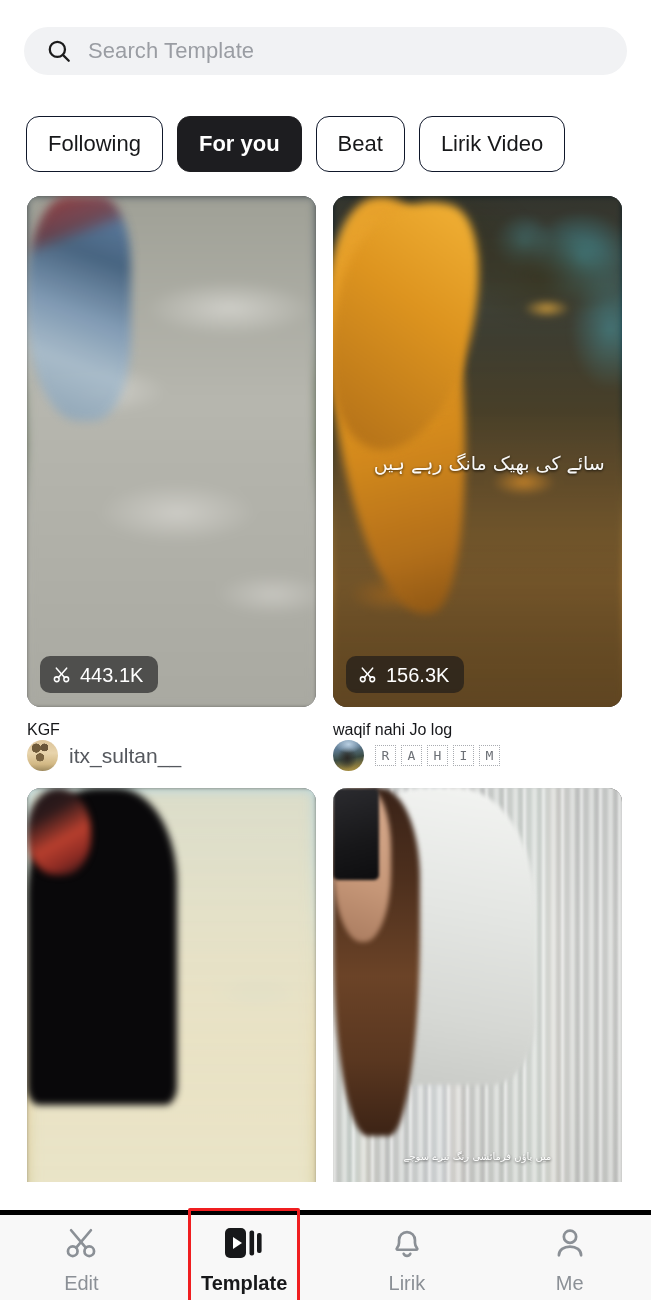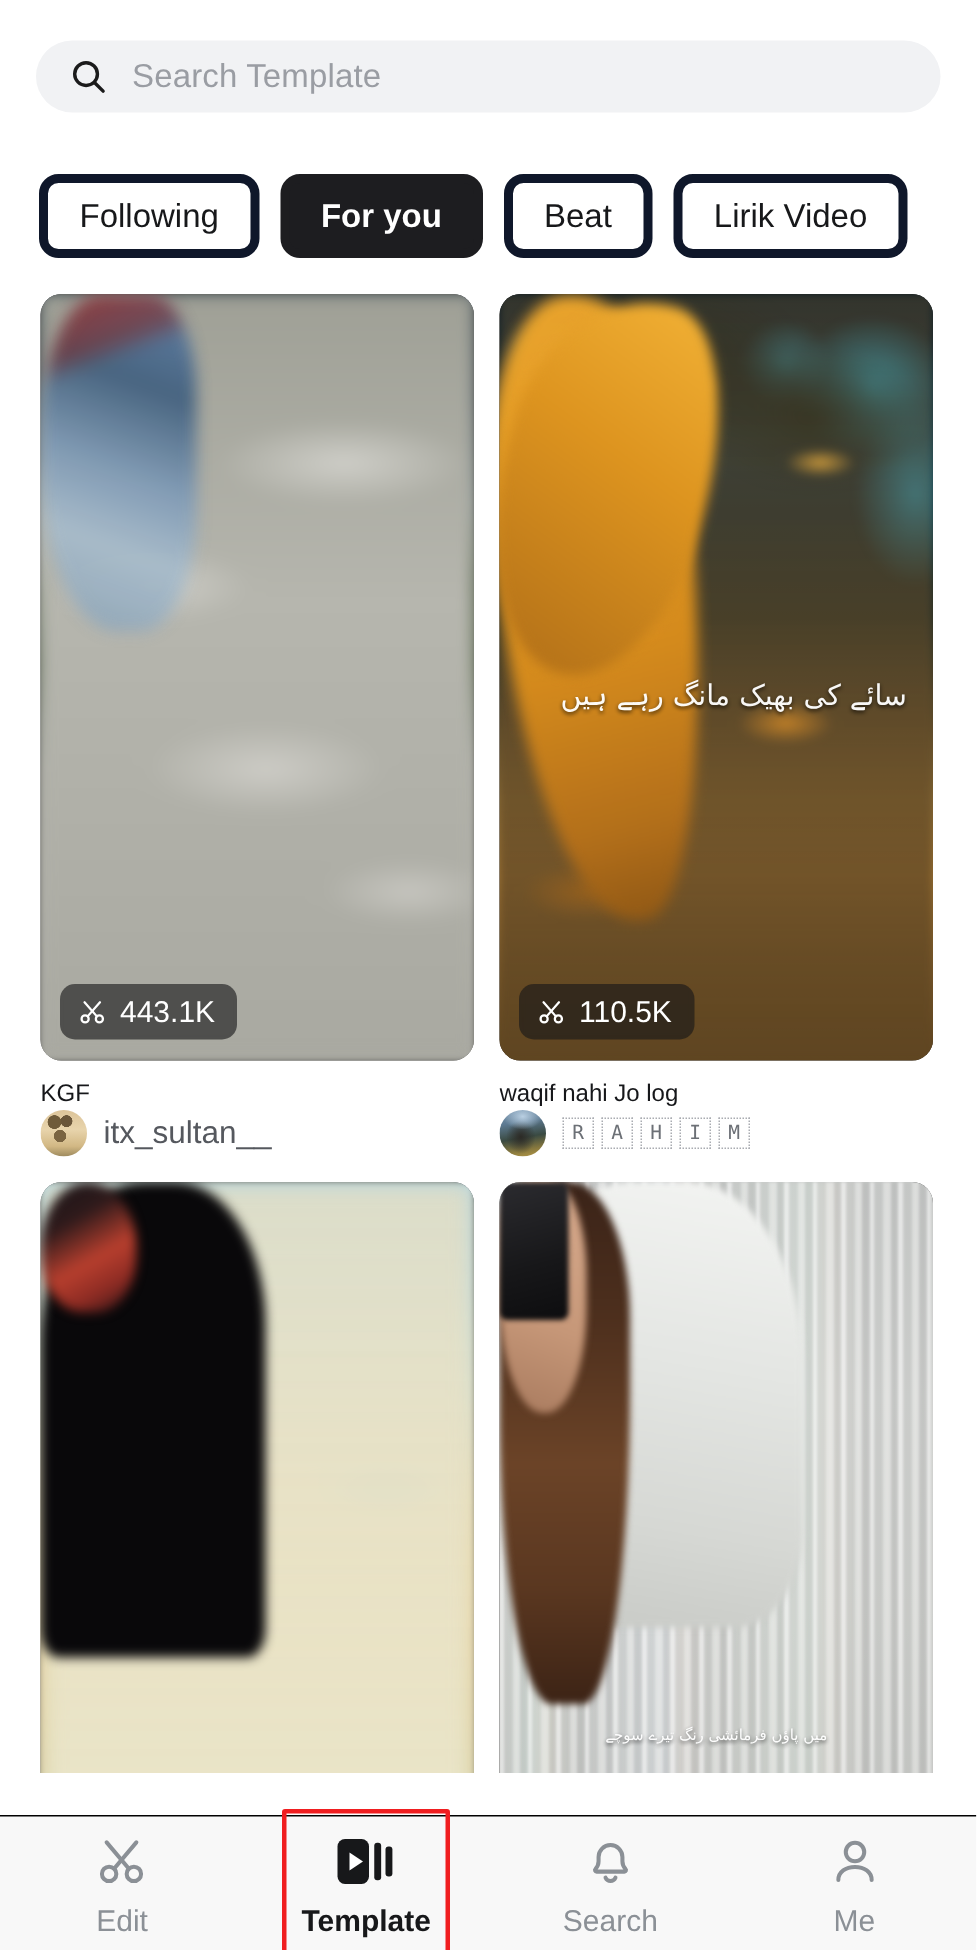--- a/index.html
+++ b/index.html
@@ -65,21 +65,21 @@
     gap: 14px;
     white-space: nowrap;
   }
   .tab {
     height: 56px;
     display: inline-flex;
     align-items: center;
     justify-content: center;
     padding: 0 21px;
     border-radius: 13px;
-    border: 6px solid #0f172a;
+    border: 1px solid #0f172a;
     background: #ffffff;
     color: #17181a;
     font-size: 22px;
     font-weight: 400;
     line-height: 1;
   }
   .tab.active {
     background: #1d1d20;
     border-color: #1d1d20;
     color: #ffffff;
@@ -433,21 +433,21 @@
   }
 
   
   .bottom-nav {
     position: absolute;
     left: 0;
     bottom: 0;
     width: 651px;
     height: 90px;
     background: #f8f8f8;
-    border-top: 1px solid #000000;
+    border-top: 5px solid #000000;
     display: flex;
     align-items: center;
   }
   .nav-item {
     flex: 1 1 0;
     height: 100%;
     display: flex;
     flex-direction: column;
     align-items: center;
     justify-content: center;
@@ -541,21 +541,21 @@
           <div class="layer t2-leafbig"></div>
           <div class="layer t2-leafright"></div>
           <div class="t2-caption">سائے کی بھیک مانگ رہے ہیں</div>
           <div class="usage">
             <svg viewBox="0 0 24 24" fill="none" stroke="currentColor" stroke-width="1.9" stroke-linecap="round">
               <circle cx="6" cy="18" r="3"></circle>
               <circle cx="18" cy="18" r="3"></circle>
               <line x1="8.1" y1="15.9" x2="18.5" y2="4"></line>
               <line x1="15.9" y1="15.9" x2="5.5" y2="4"></line>
             </svg>
-            <span>110.5K</span>
+            <span>156.3K</span>
           </div>
         </div>
         <div class="card-title">waqif nahi Jo log</div>
         <div class="card-author">
           <span class="avatar avatar-b"></span>
           <span class="tofu-name">
             <span class="tofu">R</span>
             <span class="tofu">A</span>
             <span class="tofu">H</span>
             <span class="tofu">I</span>
@@ -618,21 +618,21 @@
       <span class="nav-highlight"></span>
     </div>
 
     <div class="nav-item">
       <span class="nav-icon">
         <svg width="36" height="36" viewBox="0 0 24 24" fill="none" stroke="currentColor" stroke-width="1.8" stroke-linecap="round" stroke-linejoin="round">
           <path d="M18.2 16.5H5.8c-.6 0-.9-.7-.5-1.1.9-1 1.4-2.2 1.4-3.5V10a5.3 5.3 0 0 1 10.6 0v1.9c0 1.3.5 2.5 1.4 3.5.4.4.1 1.1-.5 1.1z"></path>
           <path d="M9.8 19.2a2.4 2.4 0 0 0 4.4 0"></path>
         </svg>
       </span>
-      <span class="nav-label">Search</span>
+      <span class="nav-label">Lirik</span>
     </div>
 
     <div class="nav-item">
       <span class="nav-icon">
         <svg width="36" height="36" viewBox="0 0 24 24" fill="none" stroke="currentColor" stroke-width="1.8" stroke-linecap="round">
           <circle cx="12" cy="7.8" r="4.1"></circle>
           <path d="M4.6 20.2c0-3.6 3.3-5.8 7.4-5.8s7.4 2.2 7.4 5.8"></path>
         </svg>
       </span>
       <span class="nav-label">Me</span>

